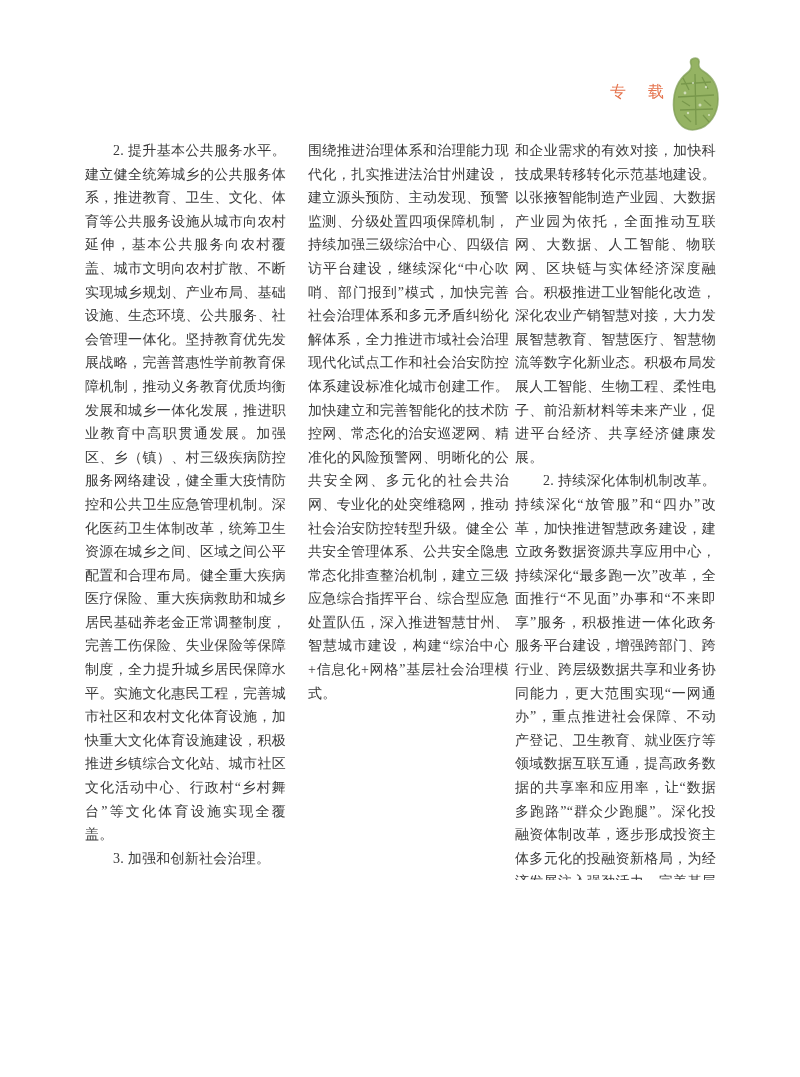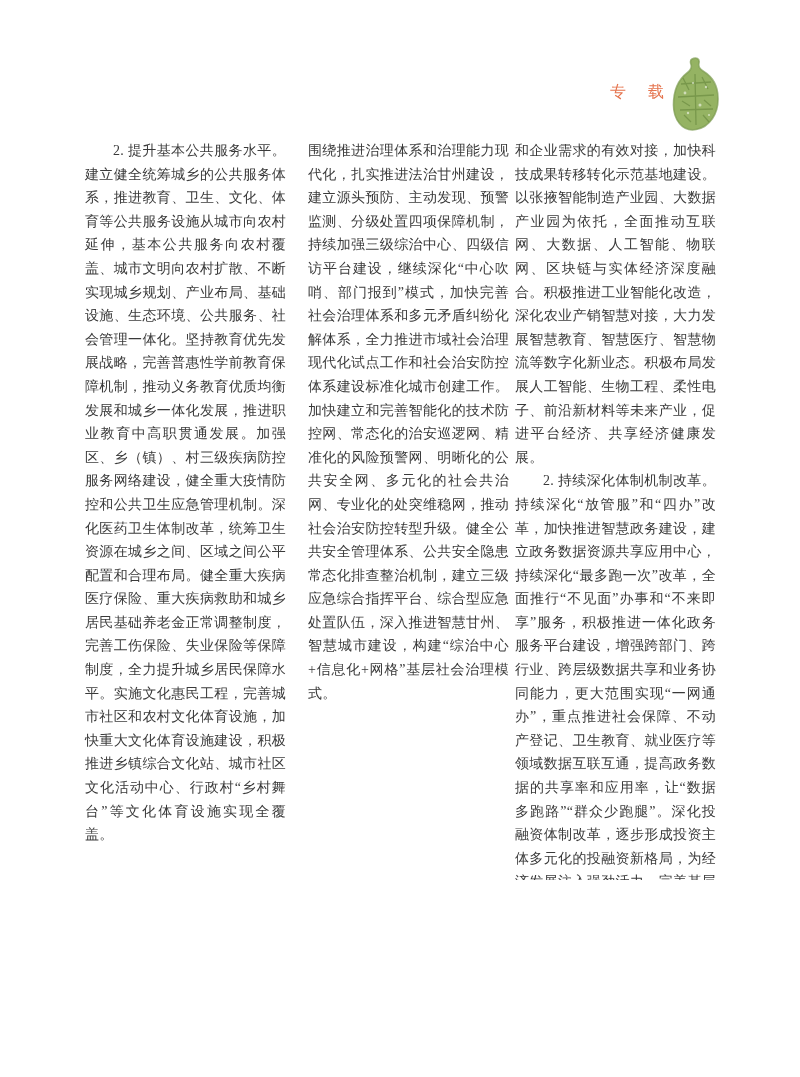--- a/index.html
+++ b/index.html
@@ -77,20 +77,21 @@
       <circle cx="35" cy="30" r="1.2"></circle>
       <circle cx="29" cy="48" r="1.5"></circle>
       <circle cx="17" cy="56" r="1.2"></circle>
       <circle cx="38" cy="58" r="1.1"></circle>
       <circle cx="22" cy="26" r="1.1"></circle>
     </g>
   </svg>
 
   <div class="col col-1">
       <p class="para indent">2. 提升基本公共服务水平。建立健全统筹城乡的公共服务体系，推进教育、卫生、文化、体育等公共服务设施从城市向农村延伸，基本公共服务向农村覆盖、城市文明向农村扩散、不断实现城乡规划、产业布局、基础设施、生态环境、公共服务、社会管理一体化。坚持教育优先发展战略，完善普惠性学前教育保障机制，推动义务教育优质均衡发展和城乡一体化发展，推进职业教育中高职贯通发展。加强区、乡（镇）、村三级疾病防控服务网络建设，健全重大疫情防控和公共卫生应急管理机制。深化医药卫生体制改革，统筹卫生资源在城乡之间、区域之间公平配置和合理布局。健全重大疾病医疗保险、重大疾病救助和城乡居民基础养老金正常调整制度，完善工伤保险、失业保险等保障制度，全力提升城乡居民保障水平。实施文化惠民工程，完善城市社区和农村文化体育设施，加快重大文化体育设施建设，积极推进乡镇综合文化站、城市社区文化活动中心、行政村“乡村舞台”等文化体育设施实现全覆盖。</p>
+      <p class="para indent">3. 加强和创新社会治理。</p>
     </div>
   <div class="col col-2">
       <p class="para">围绕推进治理体系和治理能力现代化，扎实推进法治甘州建设，建立源头预防、主动发现、预警监测、分级处置四项保障机制，持续加强三级综治中心、四级信访平台建设，继续深化“中心吹哨、部门报到”模式，加快完善社会治理体系和多元矛盾纠纷化解体系，全力推进市域社会治理现代化试点工作和社会治安防控体系建设标准化城市创建工作。加快建立和完善智能化的技术防控网、常态化的治安巡逻网、精准化的风险预警网、明晰化的公共安全网、多元化的社会共治网、专业化的处突维稳网，推动社会治安防控转型升级。健全公共安全管理体系、公共安全隐患常态化排查整治机制，建立三级应急综合指挥平台、综合型应急处置队伍，深入推进智慧甘州、智慧城市建设，构建“综治中心+信息化+网格”基层社会治理模式。</p>
     </div>
   <div class="col col-3">
       <p class="para">和企业需求的有效对接，加快科技成果转移转化示范基地建设。以张掖智能制造产业园、大数据产业园为依托，全面推动互联网、大数据、人工智能、物联网、区块链与实体经济深度融合。积极推进工业智能化改造，深化农业产销智慧对接，大力发展智慧教育、智慧医疗、智慧物流等数字化新业态。积极布局发展人工智能、生物工程、柔性电子、前沿新材料等未来产业，促进平台经济、共享经济健康发展。</p>
       <p class="para indent">2. 持续深化体制机制改革。持续深化“放管服”和“四办”改革，加快推进智慧政务建设，建立政务数据资源共享应用中心，持续深化“最多跑一次”改革，全面推行“不见面”办事和“不来即享”服务，积极推进一体化政务服务平台建设，增强跨部门、跨行业、跨层级数据共享和业务协同能力，更大范围实现“一网通办”，重点推进社会保障、不动产登记、卫生教育、就业医疗等领域数据互联互通，提高政务数据的共享率和应用率，让“数据多跑路”“群众少跑腿”。深化投融资体制改革，逐步形成投资主体多元化的投融资新格局，为经济发展注入强劲活力。完善基层政府功能，进一步强化镇级政府在发展产业、城镇规划和社会管理等方面的职能。</p>
     </div>
 
   <div class="page-number">· 085 ·</div>

